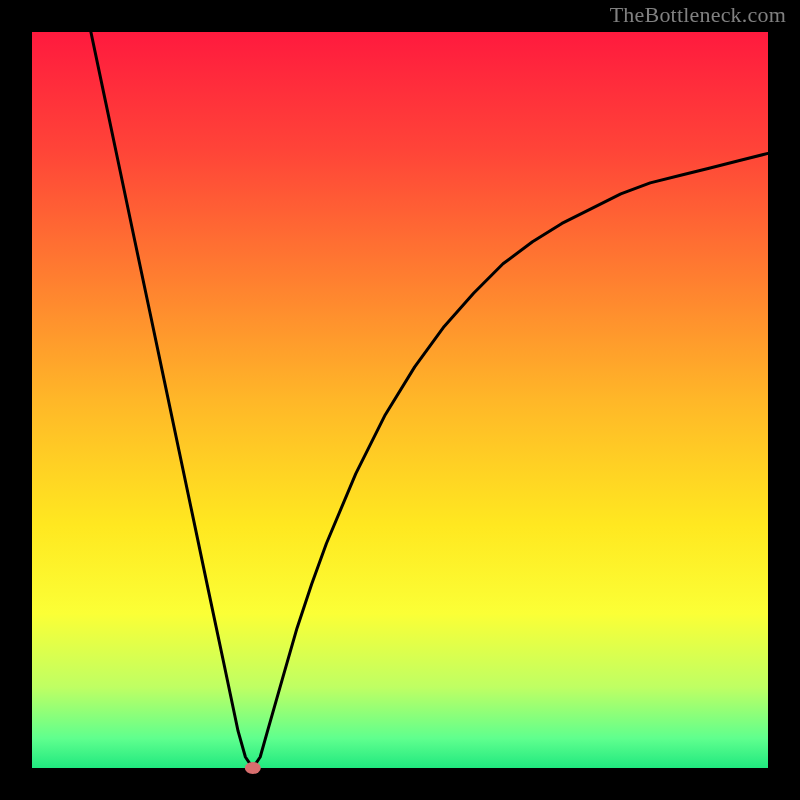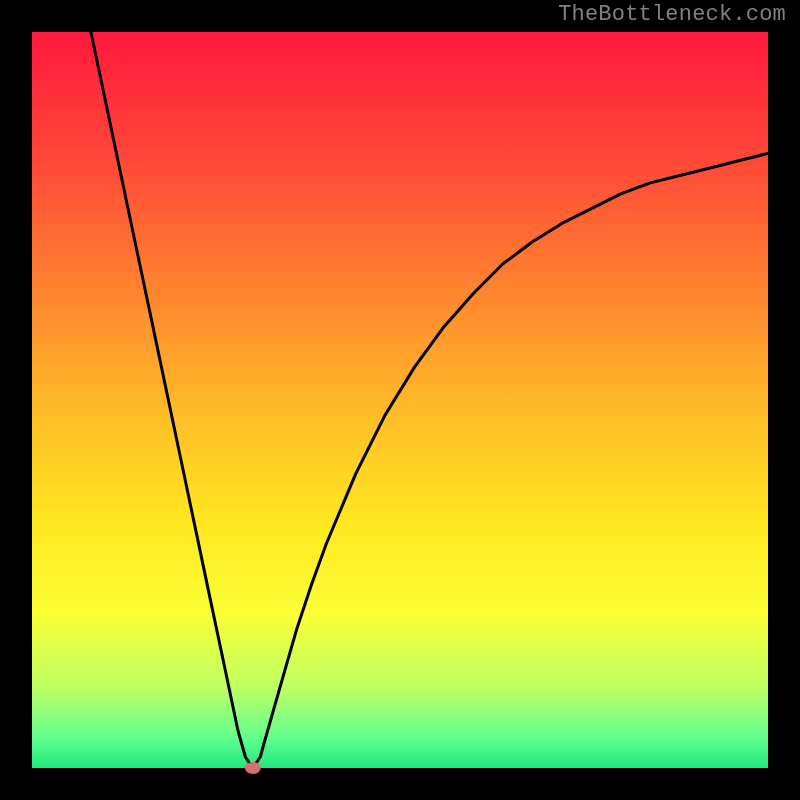--- a/index.html
+++ b/index.html
@@ -19,21 +19,21 @@
   svg {
     display: block;
   }
   .watermark {
     position: absolute;
     top: 2px;
     right: 14px;
     color: #808080;
     font-size: 22px;
     letter-spacing: 0.2px;
-    font-family: Liberation Mono, monospace;
+    font-family: Liberation Serif, serif;
     user-select: none;
   }
 </style>
 </head>
 <body>
 
 <div class="canvas-wrap">
 
   <svg id="chart-svg" width="800" height="800" viewBox="0 0 800 800">
     <defs>

